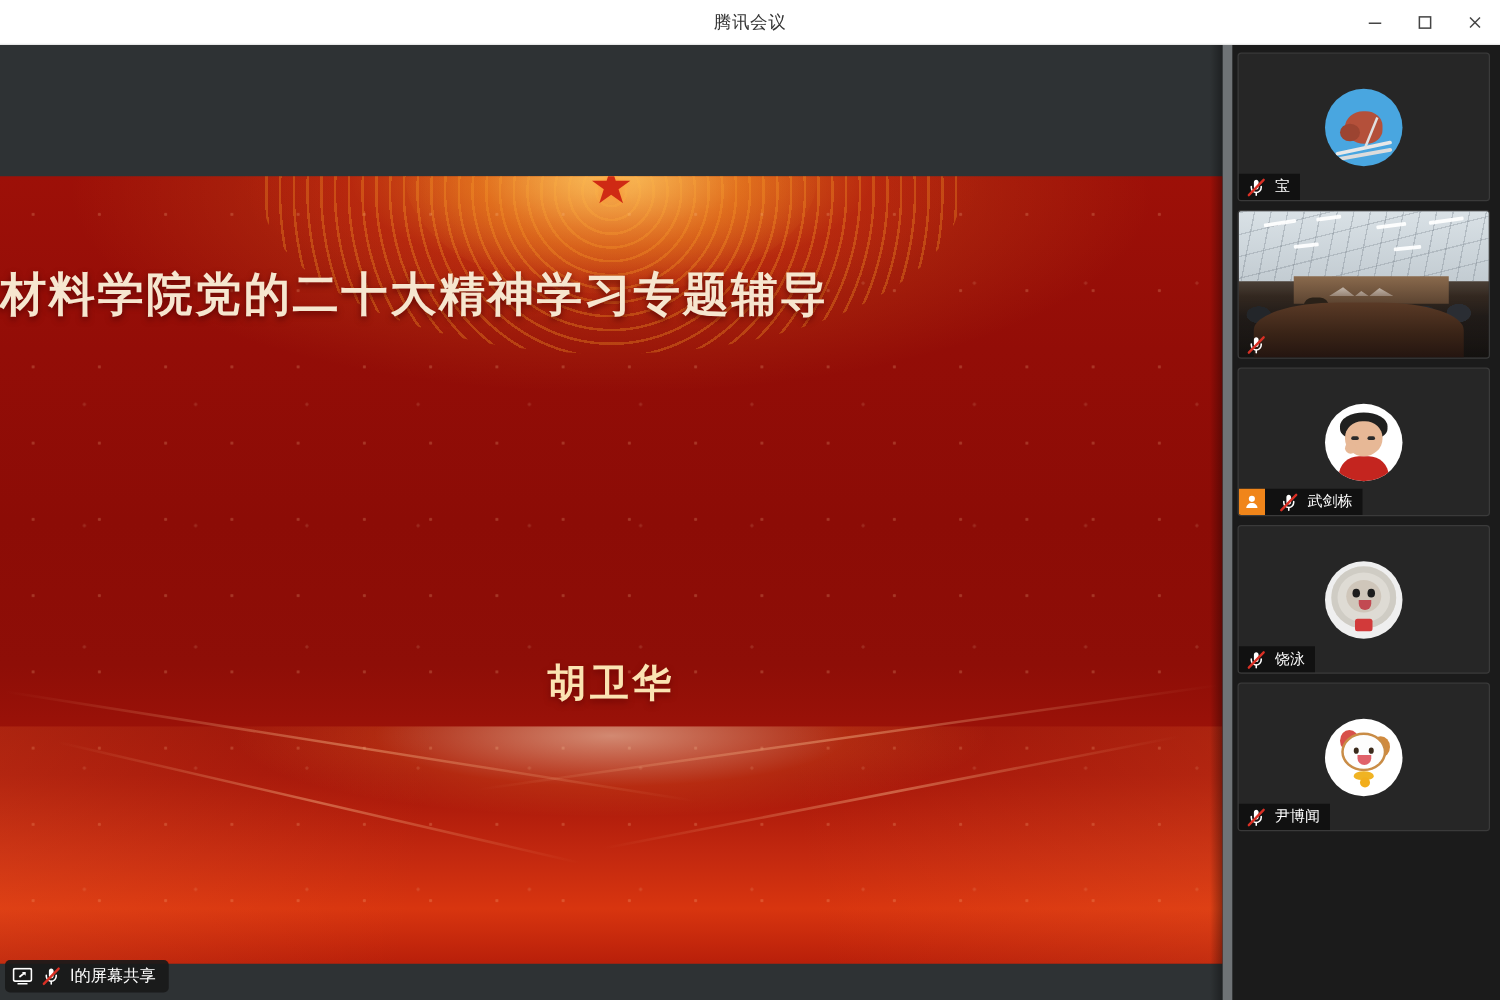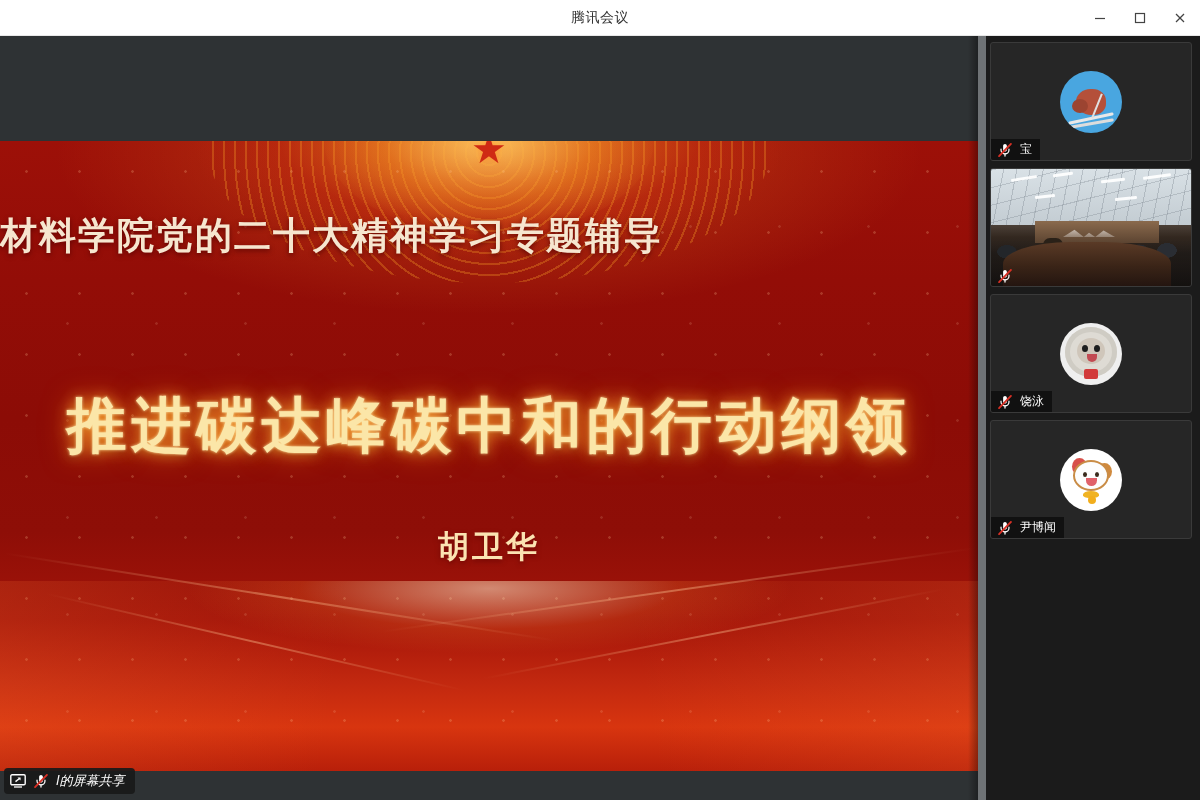--- a/index.html
+++ b/index.html
@@ -219,21 +219,20 @@
   .share-label {
     position: absolute; left: 4px; bottom: 6px;
     height: 26px;
     display: flex; align-items: center; gap: 6px;
     padding: 0 10px 0 6px;
     background: rgba(25,25,25,.92);
     border-radius: 4px;
     color: #ffffff; font-size: 13px;
     font-family: "DejaVu Sans", "Liberation Sans", sans-serif;
     z-index: 5;
-    font-style: italic;
   }
 
   
   .divider {
     width: 8px; flex: 0 0 8px;
     background: #6f7376;
   }
 
   
   .sidebar {
@@ -484,21 +483,20 @@
         <div class="speckles"></div>
 
         <div class="beams"></div>
         <div class="swoosh" style="left:0;  top:455px; width:560px; transform:rotate(9deg);"></div>
         <div class="swoosh" style="right:0; top:448px; width:600px; transform:rotate(-8deg);"></div>
         <div class="swoosh" style="left:40px;top:500px; width:430px; transform:rotate(13deg);"></div>
         <div class="swoosh" style="right:30px;top:492px;width:470px; transform:rotate(-11deg);"></div>
 
         <div class="slide-text">
           <div class="slide-subtitle">材料学院党的二十大精神学习专题辅导</div>
-          <div class="slide-title">推进碳达峰碳中和的行动纲领</div>
           <div class="slide-presenter">胡卫华</div>
         </div>
       </div>
 
       <div class="share-label">
         <svg width="16" height="14" viewBox="0 0 16 14">
           <rect x="0.8" y="0.8" width="14.4" height="10" rx="1.2" fill="none" stroke="#ffffff" stroke-width="1.4"></rect>
           <path d="M5.5 7.6 L9.8 4.2" stroke="#ffffff" stroke-width="1.4" fill="none"></path>
           <path d="M10.6 3.6 L7.5 3.5 L10.5 6.6 Z" fill="#ffffff"></path>
           <line x1="4" y1="13" x2="12" y2="13" stroke="#ffffff" stroke-width="1.3"></line>
@@ -557,20 +555,45 @@
           <svg class="mic-off small" viewBox="0 0 20 20">
             <path d="M10 3.2c-1.2 0-2.1 1-2.1 2.1v4.4c0 1.2 1 2.1 2.1 2.1s2.1-1 2.1-2.1V5.3c0-1.2-1-2.1-2.1-2.1z" fill="#ffffff"></path>
             <path d="M5.6 9.1v.9c0 2.4 2 4.4 4.4 4.4s4.4-2 4.4-4.4v-.9" fill="none" stroke="#ffffff" stroke-width="1.4" stroke-linecap="round"></path>
             <line x1="10" y1="14.4" x2="10" y2="16.8" stroke="#ffffff" stroke-width="1.4" stroke-linecap="round"></line>
             <line x1="3.4" y1="16.8" x2="16.6" y2="3.2" stroke="#d93025" stroke-width="2.1" stroke-linecap="round"></line>
           </svg>
           <span class="name-txt"></span>
         </div>
       </div>
 
+      <div class="tile">
+        <div class="avatar av-boy">
+          <div class="shirt"></div>
+            <div class="hair"></div>
+            <div class="face"></div>
+          <div class="eye l"></div>
+            <div class="eye r"></div>
+            <div class="hand"></div>
+        </div>
+        <div class="tile-name">
+          <div class="host-badge">
+            <svg width="13" height="13" viewBox="0 0 16 16">
+              <circle cx="8" cy="5" r="3" fill="#ffffff"></circle>
+              <path d="M2.5 14c0-3 2.5-5 5.5-5s5.5 2 5.5 5z" fill="#ffffff"></path>
+            </svg>
+          </div>
+          <svg class="mic-off small" viewBox="0 0 20 20">
+            <path d="M10 3.2c-1.2 0-2.1 1-2.1 2.1v4.4c0 1.2 1 2.1 2.1 2.1s2.1-1 2.1-2.1V5.3c0-1.2-1-2.1-2.1-2.1z" fill="#ffffff"></path>
+            <path d="M5.6 9.1v.9c0 2.4 2 4.4 4.4 4.4s4.4-2 4.4-4.4v-.9" fill="none" stroke="#ffffff" stroke-width="1.4" stroke-linecap="round"></path>
+            <line x1="10" y1="14.4" x2="10" y2="16.8" stroke="#ffffff" stroke-width="1.4" stroke-linecap="round"></line>
+            <line x1="3.4" y1="16.8" x2="16.6" y2="3.2" stroke="#d93025" stroke-width="2.1" stroke-linecap="round"></line>
+          </svg>
+          <span class="name-txt">武剑栋</span>
+        </div>
+      </div>
 
       <div class="tile">
         <div class="avatar av-cat">
           <div class="hood"></div>
             <div class="head"></div>
           <div class="eye l"></div>
             <div class="eye r"></div>
           <div class="mouth"></div>
             <div class="chest"></div>
         </div>

